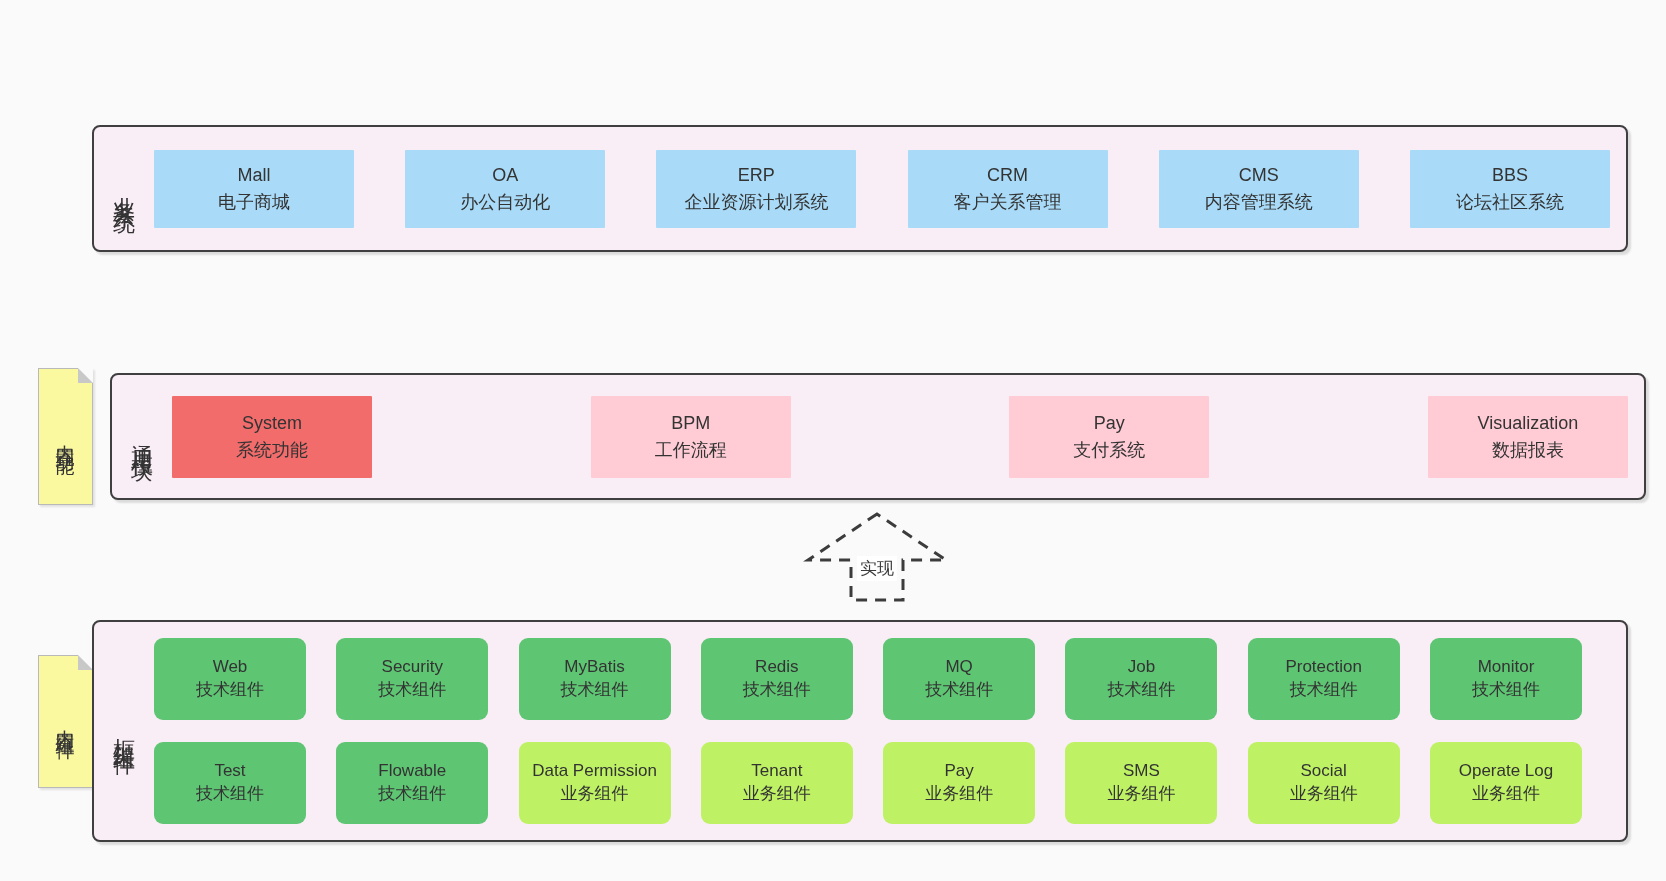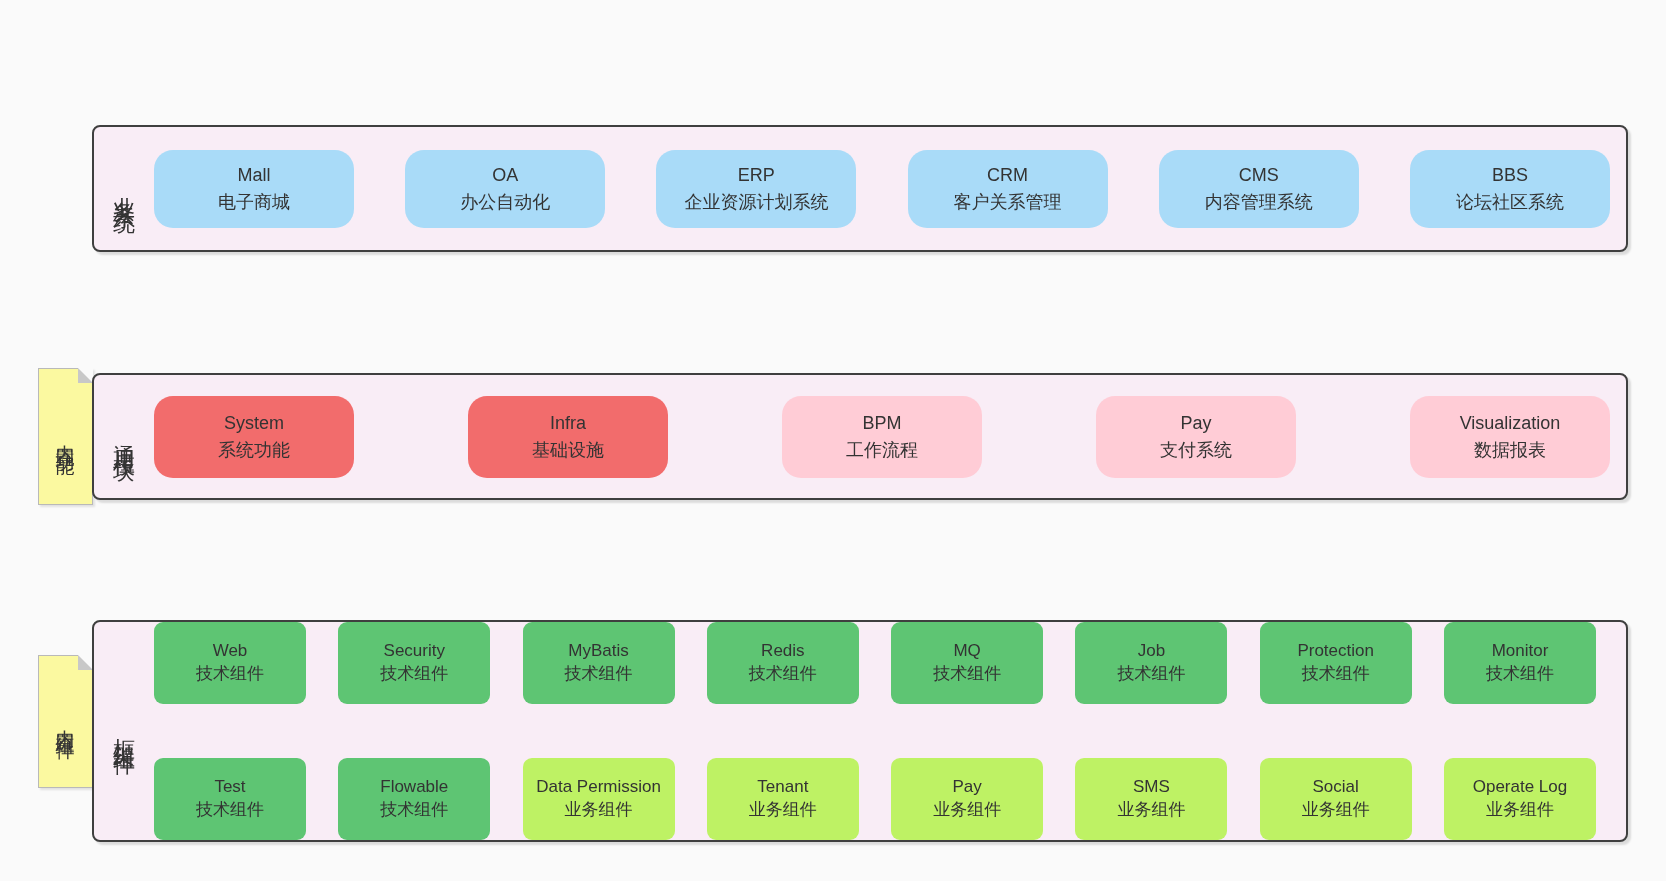--- a/index.html
+++ b/index.html
@@ -6,41 +6,41 @@
   body{font-family:"Liberation Sans","DejaVu Sans",sans-serif;background:#fafafa;}
   .canvas{position:relative;width:1666px;height:881px;background:#fafafa;overflow:hidden;}
 
   .section{
     position:absolute;left:92px;width:1536px;
     background:#f9edf6;border:2px solid #3f3f3f;border-radius:8px;
     box-shadow:3px 3px 2px rgba(0,0,0,0.12);
     display:flex;box-sizing:border-box;z-index:2;
   }
   .sec-business{top:125px;height:127px;}
-  .sec-modules{top:373px;height:127px;}
+  .sec-modules{top:373px;height:127px;margin-left:18px;}
   .sec-components{top:620px;height:222px;}
 
   .side-label{
     width:60px;flex:0 0 60px;display:flex;align-items:center;justify-content:center;
     writing-mode:vertical-lr;text-orientation:upright;
     font-size:22px;letter-spacing:5px;color:#333;line-height:1;
   }
 
   .boxes{flex:1;display:flex;align-items:center;justify-content:space-between;padding-right:16px;}
   .box{
-    width:200px;height:78px;border-radius:19px;
+    width:200px;height:78px;border-radius:1px;
     display:flex;flex-direction:column;align-items:center;justify-content:center;
     font-size:18px;line-height:1.5;color:#333;text-align:center;
   }
   .sec-modules .box{height:82px;}
   .blue{background:#a9dbf8;}
   .red{background:#f26c6c;}
   .pink{background:#ffccd6;}
 
-  .boxes-col{flex:1;display:flex;flex-direction:column;justify-content:space-between;gap:22px;padding-right:30px;}
+  .boxes-col{flex:1;display:flex;flex-direction:column;justify-content:center;gap:22px;padding-right:44px;}
   .row{display:flex;justify-content:space-between;}
   .box-sm{
     width:152px;height:82px;border-radius:9px;
     display:flex;flex-direction:column;align-items:center;justify-content:center;
     font-size:17px;line-height:1.35;color:#333;text-align:center;
   }
   .green{background:#5ec573;}
   .green-light{background:#bef264;}
 
   .sticky{
@@ -108,39 +108,41 @@
     <span class="fold"></span>
     <span class="sticky-label">内置功能</span>
   </div>
   <div class="section sec-modules">
     <div class="side-label">通用模块</div>
     <div class="boxes">
       <div class="box red">
         <span>System</span>
         <span>系统功能</span>
       </div>
-      <div class="box red">
-        <span>Infra</span>
-        <span>基础设施</span>
-      </div>
       <div class="box pink">
         <span>BPM</span>
         <span>工作流程</span>
       </div>
       <div class="box pink">
         <span>Pay</span>
         <span>支付系统</span>
       </div>
       <div class="box pink">
         <span>Visualization</span>
         <span>数据报表</span>
       </div>
     </div>
   </div>
 
+  <div class="arrow arrow-implement">
+    <svg viewBox="0 0 150 93">
+      <path d="M75 4 L6 50 L49 50 L49 90 L101 90 L101 50 L144 50 Z" fill="none" stroke="#3c3c3c" stroke-width="3" stroke-dasharray="11 8"></path>
+    </svg>
+    <span class="arrow-label">实现</span>
+  </div>
 
   <div class="sticky sticky-components">
     <span class="fold"></span>
     <span class="sticky-label">内置组件</span>
   </div>
   <div class="section sec-components">
     <div class="side-label">框架组件</div>
     <div class="boxes-col">
       <div class="row">
         <div class="box-sm green">

